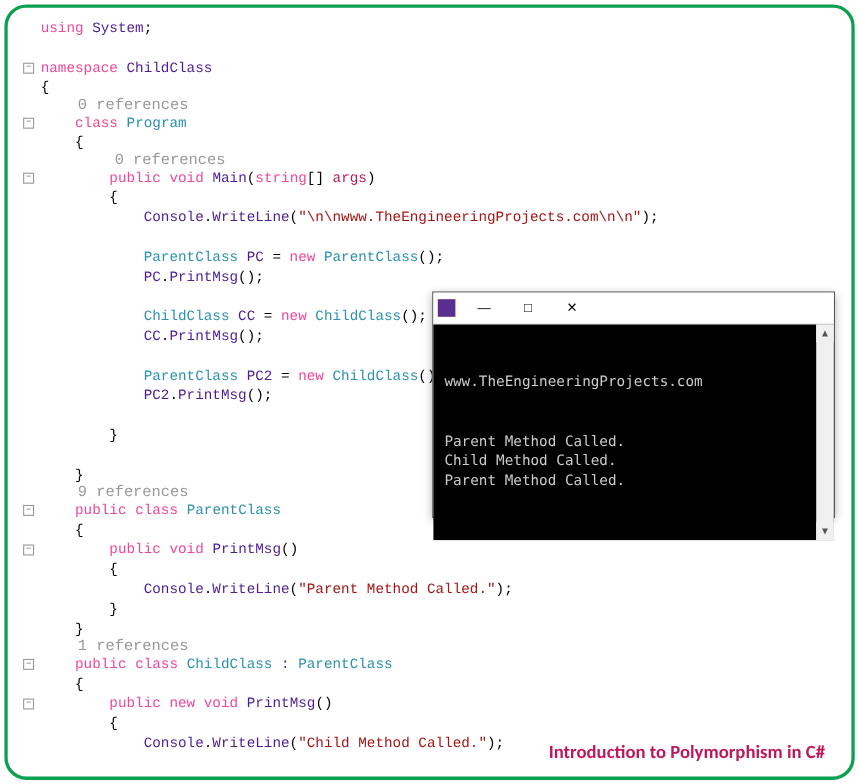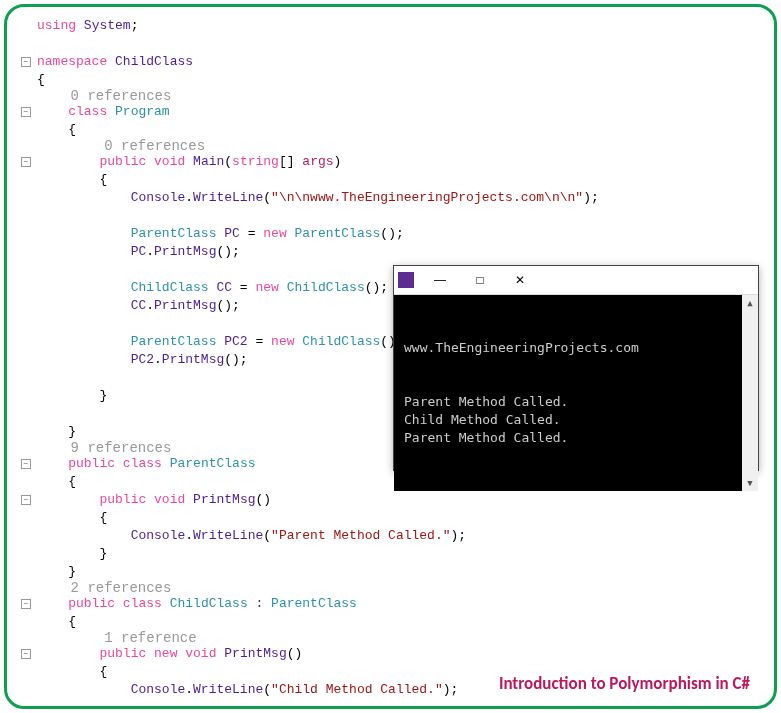--- a/index.html
+++ b/index.html
@@ -213,27 +213,26 @@
     <div class="code-line"><span class="gutter"><span class="fold-box"><span>−</span></span></span><span class="code-content">        <span class="k-blue">public</span> <span class="k-blue">void</span> <span class="k-plain">PrintMsg</span>()</span></div>
 
     <div class="code-line"><span class="gutter"></span><span class="code-content">        <span class="k-punc">{</span></span></div>
 
     <div class="code-line"><span class="gutter"></span><span class="code-content">            <span class="k-plain">Console</span>.<span class="k-plain">WriteLine</span>(<span class="k-str">"Parent Method Called."</span>);</span></div>
 
     <div class="code-line"><span class="gutter"></span><span class="code-content">        <span class="k-punc">}</span></span></div>
 
     <div class="code-line"><span class="gutter"></span><span class="code-content">    <span class="k-punc">}</span></span></div>
 
-    <div class="code-line refs"><span class="gutter"></span><span class="code-content">    <span>2 references</span></span></div>
+    <div class="code-line refs"><span class="gutter"></span><span class="code-content">    <span>1 references</span></span></div>
 
     <div class="code-line"><span class="gutter"><span class="fold-box"><span>−</span></span></span><span class="code-content">    <span class="k-blue">public</span> <span class="k-blue">class</span> <span class="k-teal">ChildClass</span><span class="k-plain"> : </span><span class="k-teal">ParentClass</span></span></div>
 
     <div class="code-line"><span class="gutter"></span><span class="code-content">    <span class="k-punc">{</span></span></div>
 
-    <div class="code-line refs"><span class="gutter"></span><span class="code-content">        <span>1 reference</span></span></div>
 
     <div class="code-line"><span class="gutter"><span class="fold-box"><span>−</span></span></span><span class="code-content">        <span class="k-blue">public</span> <span class="k-blue">new</span> <span class="k-blue">void</span> <span class="k-plain">PrintMsg</span>()</span></div>
 
     <div class="code-line"><span class="gutter"></span><span class="code-content">        <span class="k-punc">{</span></span></div>
 
     <div class="code-line"><span class="gutter"></span><span class="code-content">            <span class="k-plain">Console</span>.<span class="k-plain">WriteLine</span>(<span class="k-str">"Child Method Called."</span>);</span></div>
 
   </div>
 
   <div class="console-window">

